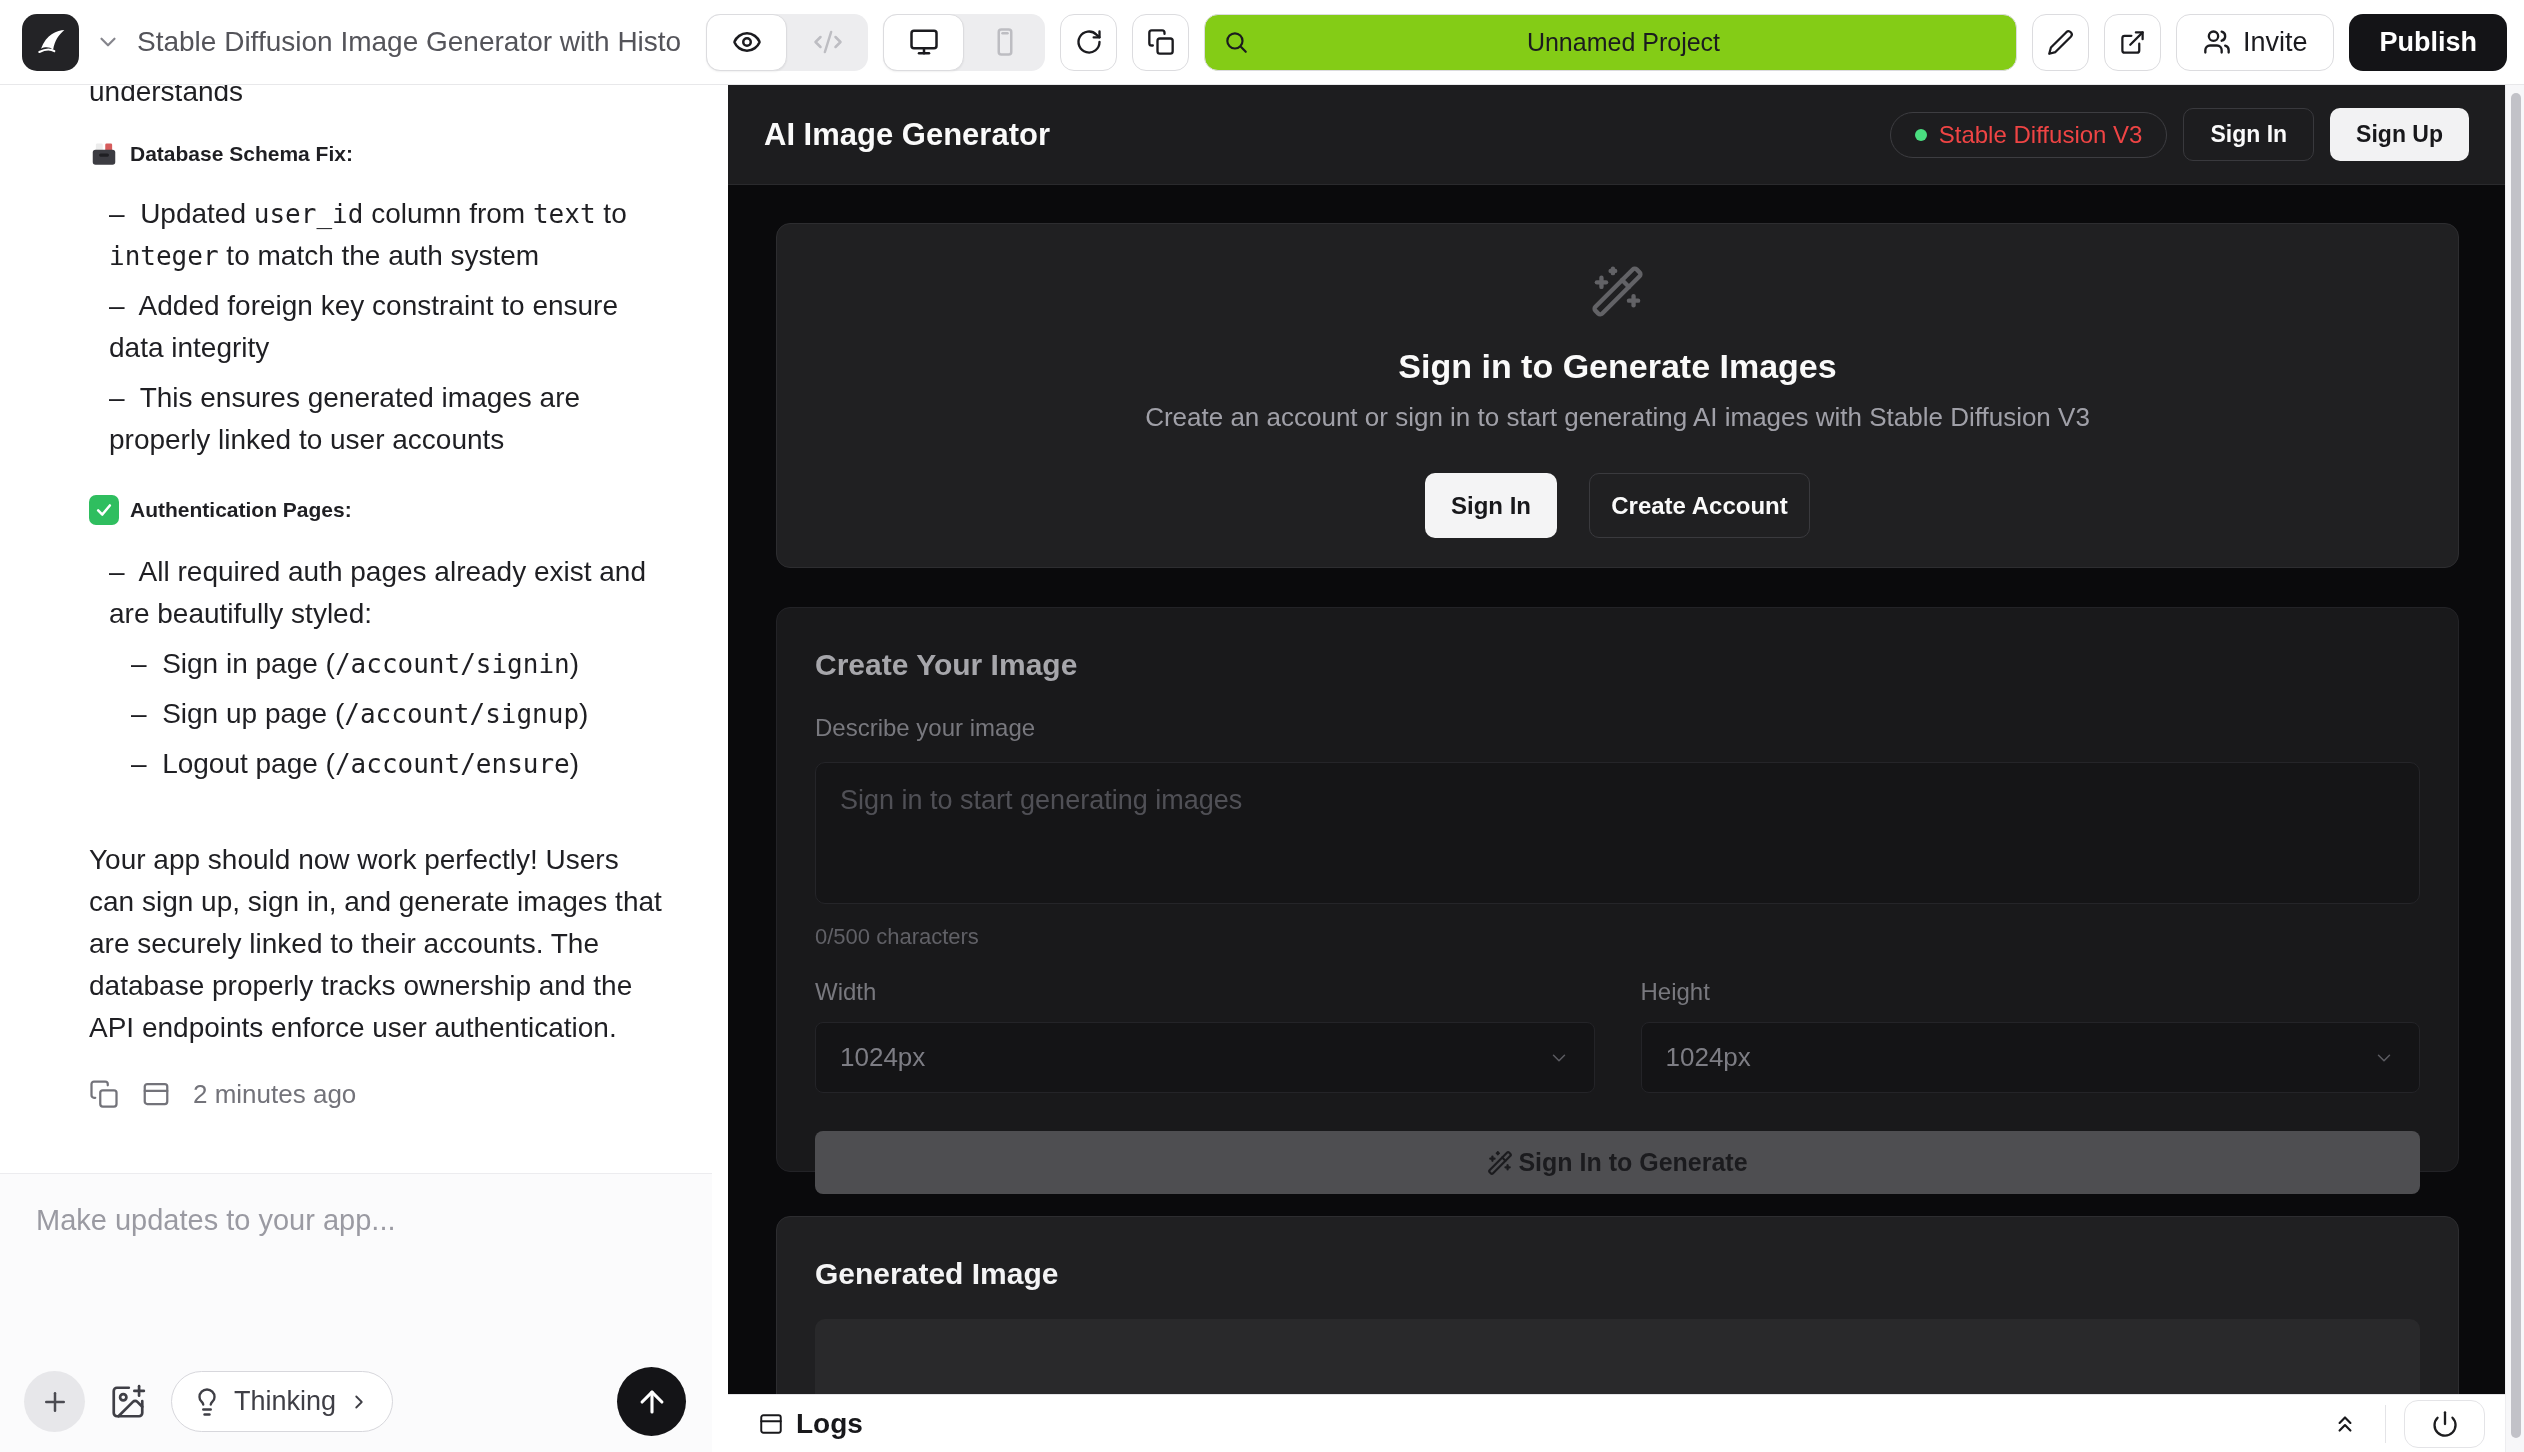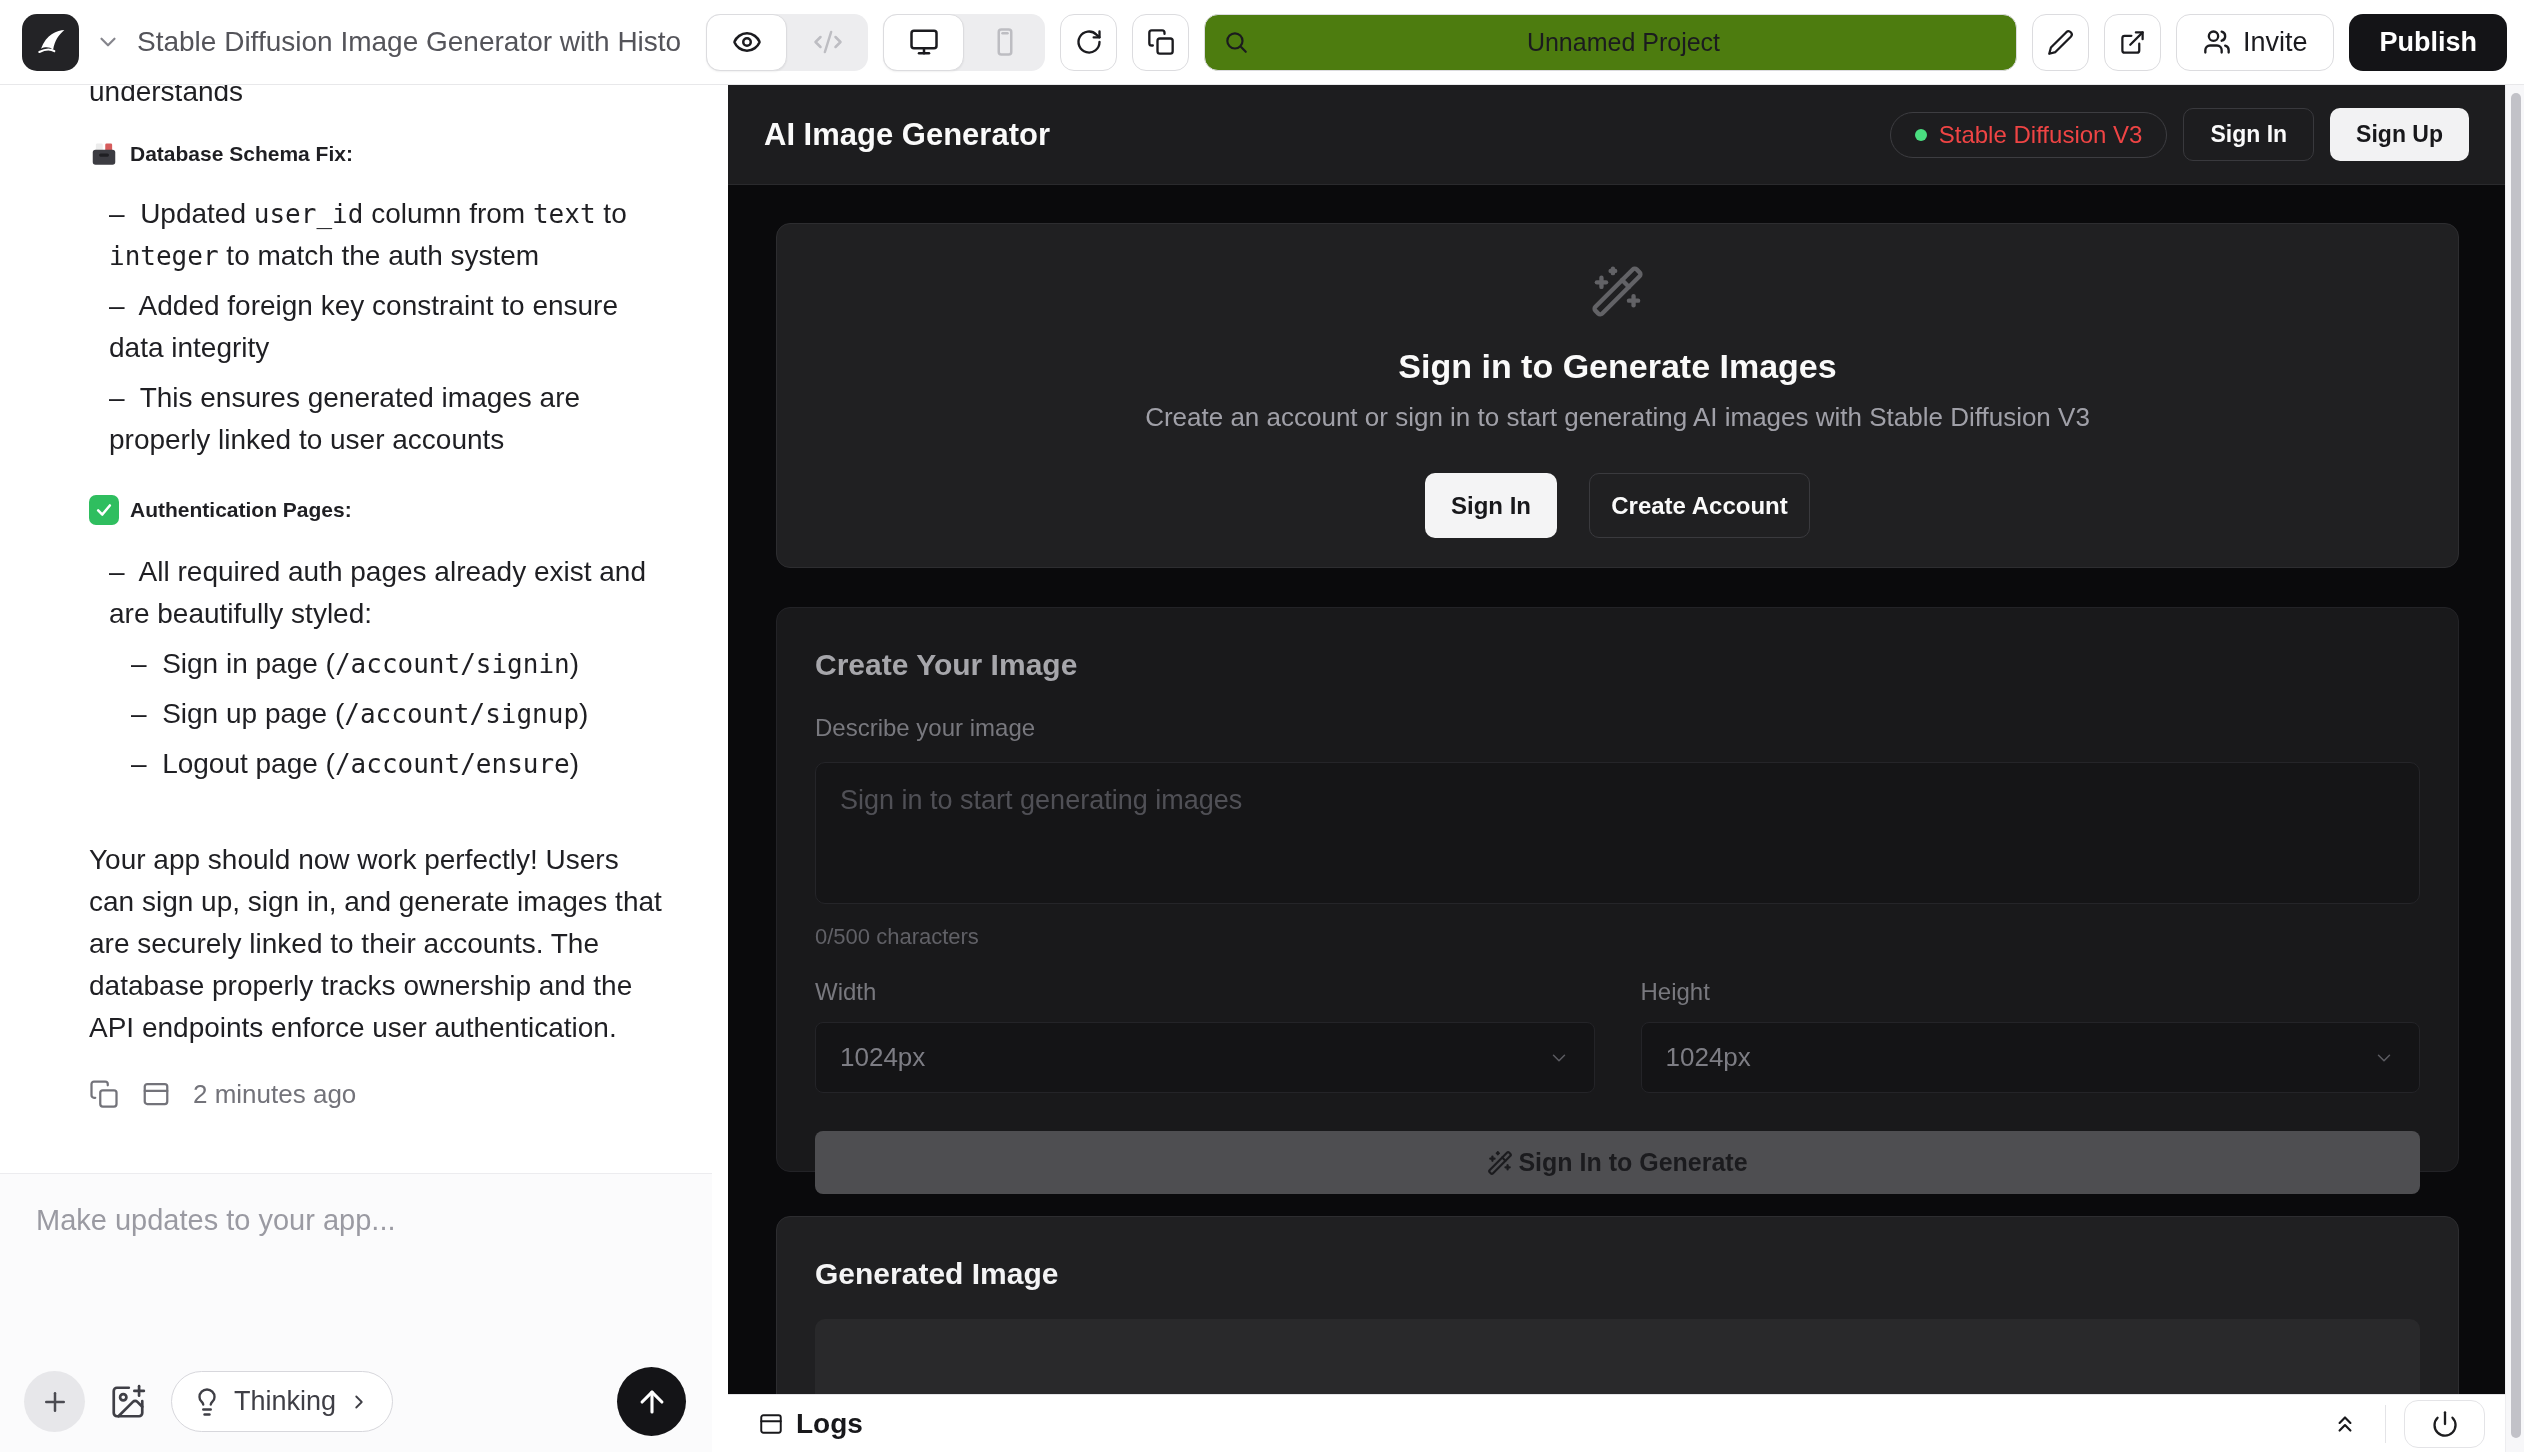--- a/index.html
+++ b/index.html
@@ -15,21 +15,21 @@
   .logo-box { width:57px; height:57px; border-radius:15px; background:#232326; flex:0 0 auto;
               display:flex; align-items:center; justify-content:center; }
   .tb-title { font-size:28px; color:#54545a; white-space:nowrap; overflow:hidden; width:554px; }
   .tb-main { flex:1; display:flex; align-items:center; gap:15px; padding-right:18px; }
   .seg-group { background:#ededef; border-radius:14px; display:flex; align-items:center; height:57px; padding:0; }
   .seg { width:81px; height:57px; display:flex; align-items:center; justify-content:center; border-radius:14px;
          color:#bdbdc2; background:transparent; border:1px solid transparent; }
   .seg.active { background:#fff; border:1px solid #dcdcdf; color:#1b1b1f; box-shadow:0 1px 2px rgba(0,0,0,.06); }
   .tb-btn { width:57px; height:57px; border-radius:14px; border:1px solid #dcdcdf; background:#fff;
             display:flex; align-items:center; justify-content:center; color:#1b1b1f; }
-  .urlbar { flex:1; height:57px; border:1px solid #dcdcdf; border-radius:14px; background:#4d7c0f;
+  .urlbar { flex:1; height:57px; border:1px solid #dcdcdf; border-radius:14px; background:#84cc16;
             display:flex; align-items:center; padding:8px 18px; position:relative; }
   .urlbar input { border:0; outline:0; flex:1; text-align:center; font-size:25px; color:#1b1b1f;
                   font-family:"Liberation Sans", sans-serif; background:transparent; }
   .invite-btn { height:57px; border:1px solid #dcdcdf; border-radius:14px; background:#fff; display:flex;
                 align-items:center; gap:12px; padding:0 26px; font-size:27px; color:#1b1b1f; }
   .publish-btn { height:57px; border-radius:14px; background:#141417; color:#fff; display:flex; align-items:center;
                  padding:0 30px; font-size:27px; font-weight:600; }
 
   
   .chat-panel { position:absolute; top:85px; left:0; width:728px; bottom:0; background:#fff; }

